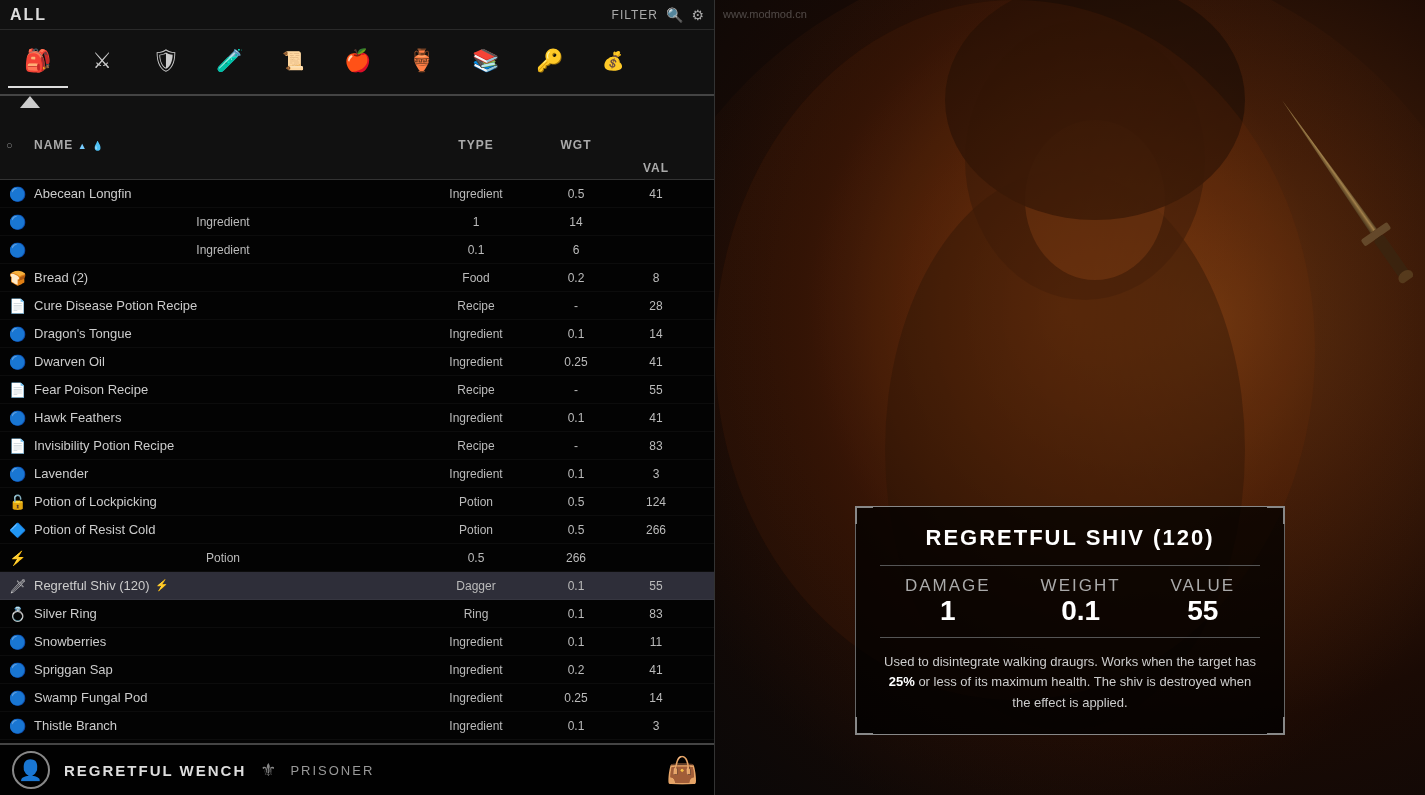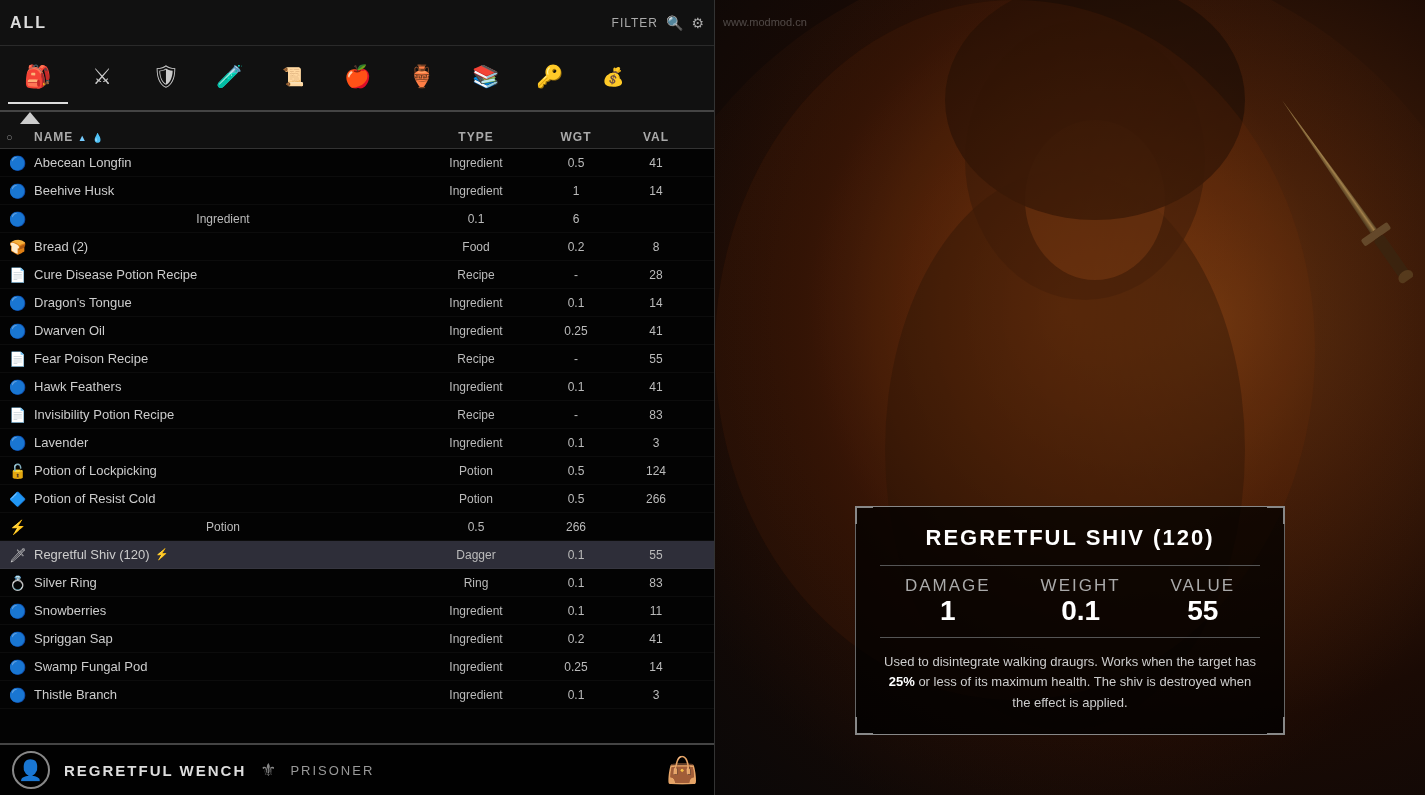--- a/index.html
+++ b/index.html
@@ -24,21 +24,21 @@
     }
 
     
     #header-bar {
       display: flex;
       align-items: center;
       justify-content: space-between;
       padding: 4px 10px;
       background: #111;
       border-bottom: 1px solid #2a2a2a;
-      height: 46px;
+      height: 30px;
     }
     #header-title {
       color: #ddd;
       font-size: 16px;
       font-weight: bold;
       letter-spacing: 2px;
       text-transform: uppercase;
     }
     #header-right {
       display: flex;
@@ -295,21 +295,21 @@
       top: 80px;
       right: 60px;
       z-index: 5;
       transform: rotate(-35deg);
       opacity: 0.85;
     }
 
     
     #watermark {
       position: absolute;
-      top: 16px;
+      top: 8px;
       left: 8px;
       color: rgba(255,255,255,0.25);
       font-size: 11px;
       z-index: 20;
     }
   </style>
 </head>
 <body>
 
 <div id="left-panel">
@@ -344,36 +344,35 @@
 
   <div id="col-headers">
     <div class="col-check" style="color:#888;font-size:11px;">○</div>
     <div class="col-name" style="cursor:pointer;">
       <span>NAME</span>
       <span class="sort-indicator">▲</span>
       <span style="color:#7cf;font-size:9px;">💧</span>
     </div>
     <div class="col-type" style="cursor:pointer;">TYPE</div>
     <div class="col-wgt" style="cursor:pointer;">WGT</div>
-    <div class="col-val" style="cursor:pointer;">VAL</div>
+    <div class="col-val" style="cursor:pointer;margin-top:47px;">VAL</div>
     <div></div>
   </div>
 
   <div id="item-list">
   <div class="item-row">
         <div class="item-icon">🔵</div>
         <div class="item-name">Abecean Longfin</div>
         <div class="item-type">Ingredient</div>
         <div class="item-wgt">0.5</div>
         <div class="item-val">41</div>
         <div></div>
       </div>
       <div class="item-row">
         <div class="item-icon">🔵</div>
-        <div class="item-name">Beehive Husk</div>
         <div class="item-type">Ingredient</div>
         <div class="item-wgt">1</div>
         <div class="item-val">14</div>
         <div></div>
       </div>
       <div class="item-row">
         <div class="item-icon">🔵</div>
         <div class="item-type">Ingredient</div>
         <div class="item-wgt">0.1</div>
         <div class="item-val">6</div>

